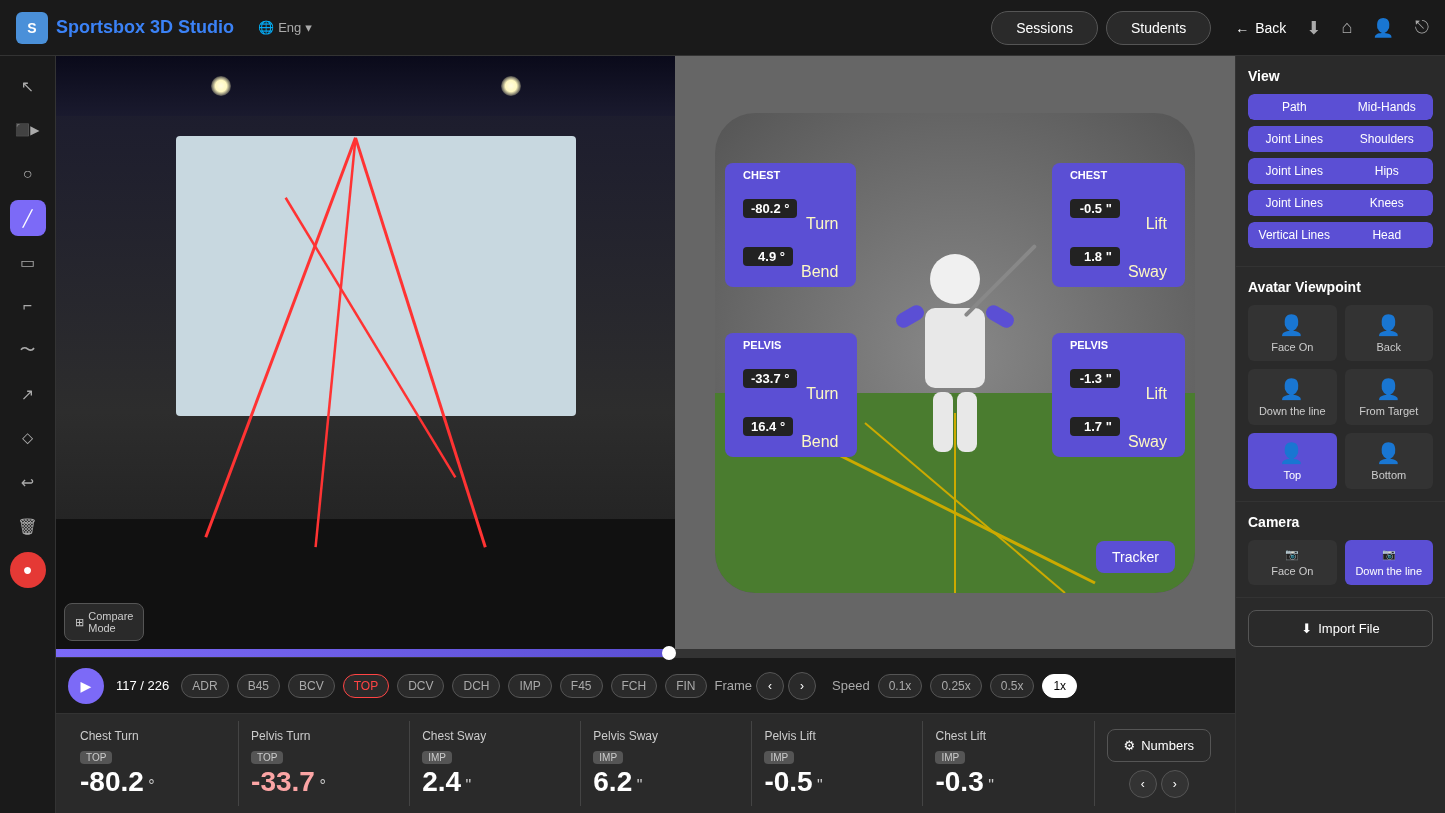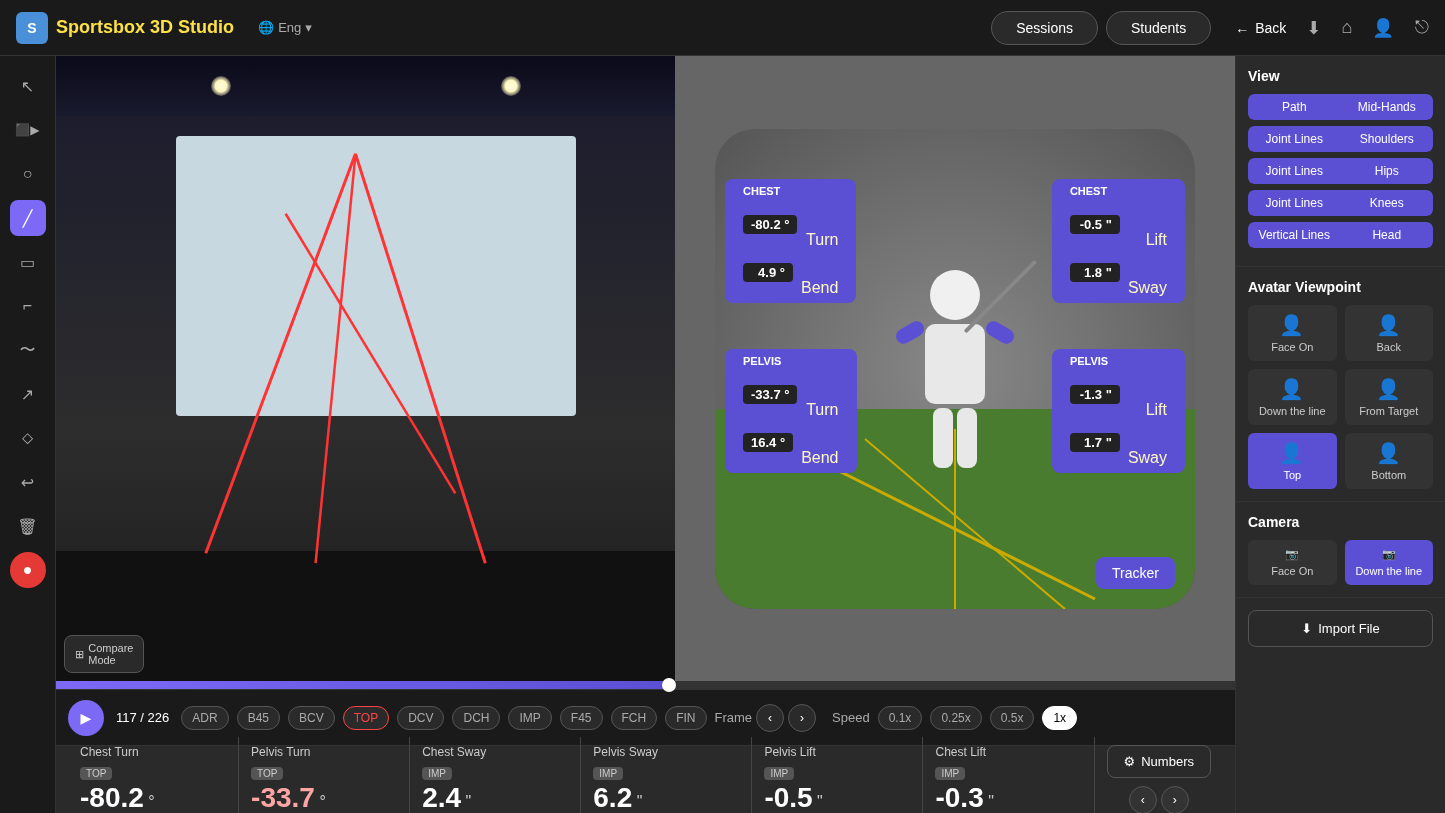--- a/index.html
+++ b/index.html
@@ -2,21 +2,21 @@
 <html><head>
   <meta charset="utf-8">
   <style>
     * { box-sizing: border-box; margin: 0; padding: 0; }
     body { background: #1a1a1a; color: #fff; font-family: Arial, sans-serif; width: 1445px; height: 813px; overflow: hidden; display: flex; flex-direction: column; }
 
     
     .header { height: 56px; background: #1a1a1a; display: flex; align-items: center; padding: 0 16px; border-bottom: 1px solid #333; flex-shrink: 0; }
     .logo { display: flex; align-items: center; gap: 8px; margin-right: 24px; }
     .logo-icon { width: 32px; height: 32px; background: #4a90d9; border-radius: 6px; display: flex; align-items: center; justify-content: center; font-size: 14px; color: white; font-weight: bold; }
-    .logo-text { color: #fde047; font-size: 18px; font-weight: bold; }
+    .logo-text { color: #3b82f6; font-size: 18px; font-weight: bold; }
     .lang-selector { display: flex; align-items: center; gap: 4px; color: #aaa; font-size: 13px; margin-right: auto; cursor: pointer; }
     .nav-buttons { display: flex; gap: 8px; }
     .nav-btn { background: #2a2a2a; border: 1px solid #555; color: #fff; padding: 8px 24px; border-radius: 20px; cursor: pointer; font-size: 14px; }
     .header-actions { display: flex; align-items: center; gap: 20px; margin-left: 24px; }
     .back-btn { display: flex; align-items: center; gap: 6px; color: #fff; cursor: pointer; font-size: 14px; }
     .header-icon { color: #aaa; cursor: pointer; font-size: 18px; }
 
     
     .main-content { display: flex; flex: 1; overflow: hidden; }
 
@@ -59,21 +59,21 @@
     .frame-counter { color: #fff; font-size: 13px; margin: 0 4px; }
     .control-tag { background: #2a2a2a; border: 1px solid #555; color: #aaa; padding: 4px 10px; border-radius: 16px; font-size: 12px; cursor: pointer; white-space: nowrap; }
     .control-tag.active { color: #ff4444; border-color: #ff4444; }
     .frame-nav { display: flex; align-items: center; gap: 4px; }
     .frame-nav-btn { background: #2a2a2a; border: 1px solid #555; color: #fff; width: 28px; height: 28px; border-radius: 50%; display: flex; align-items: center; justify-content: center; cursor: pointer; font-size: 12px; }
     .speed-label { color: #aaa; font-size: 13px; margin-left: 8px; }
     .speed-btn { background: #2a2a2a; border: 1px solid #555; color: #aaa; padding: 4px 10px; border-radius: 16px; font-size: 12px; cursor: pointer; }
     .speed-btn.active { background: #fff; color: #000; border-color: #fff; }
 
     
-    .stats-bar { height: 68px; background: #2a2a2a; display: flex; align-items: center; padding: 0 12px; gap: 0; border-top: 1px solid #333; flex-shrink: 0; }
+    .stats-bar { height: 100px; background: #2a2a2a; display: flex; align-items: center; padding: 0 12px; gap: 0; border-top: 1px solid #333; flex-shrink: 0; }
     .stat-card { flex: 1; padding: 8px 12px; border-right: 1px solid #444; }
     .stat-card:last-child { border-right: none; }
     .stat-title { font-size: 12px; color: #ccc; margin-bottom: 4px; }
     .stat-tag { background: #555; color: #ccc; font-size: 10px; padding: 1px 6px; border-radius: 4px; display: inline-block; margin-bottom: 2px; }
     .numbers-btn { background: #2a2a2a; border: 1px solid #555; color: #fff; padding: 8px 16px; border-radius: 8px; cursor: pointer; font-size: 13px; display: flex; align-items: center; gap: 6px; white-space: nowrap; }
 
     
     .right-panel { width: 210px; background: #2a2a2a; display: flex; flex-direction: column; border-left: 1px solid #333; flex-shrink: 0; overflow-y: auto; }
     .panel-section { padding: 12px; border-bottom: 1px solid #333; }
     .panel-title { font-size: 14px; font-weight: bold; color: #fff; margin-bottom: 10px; }

